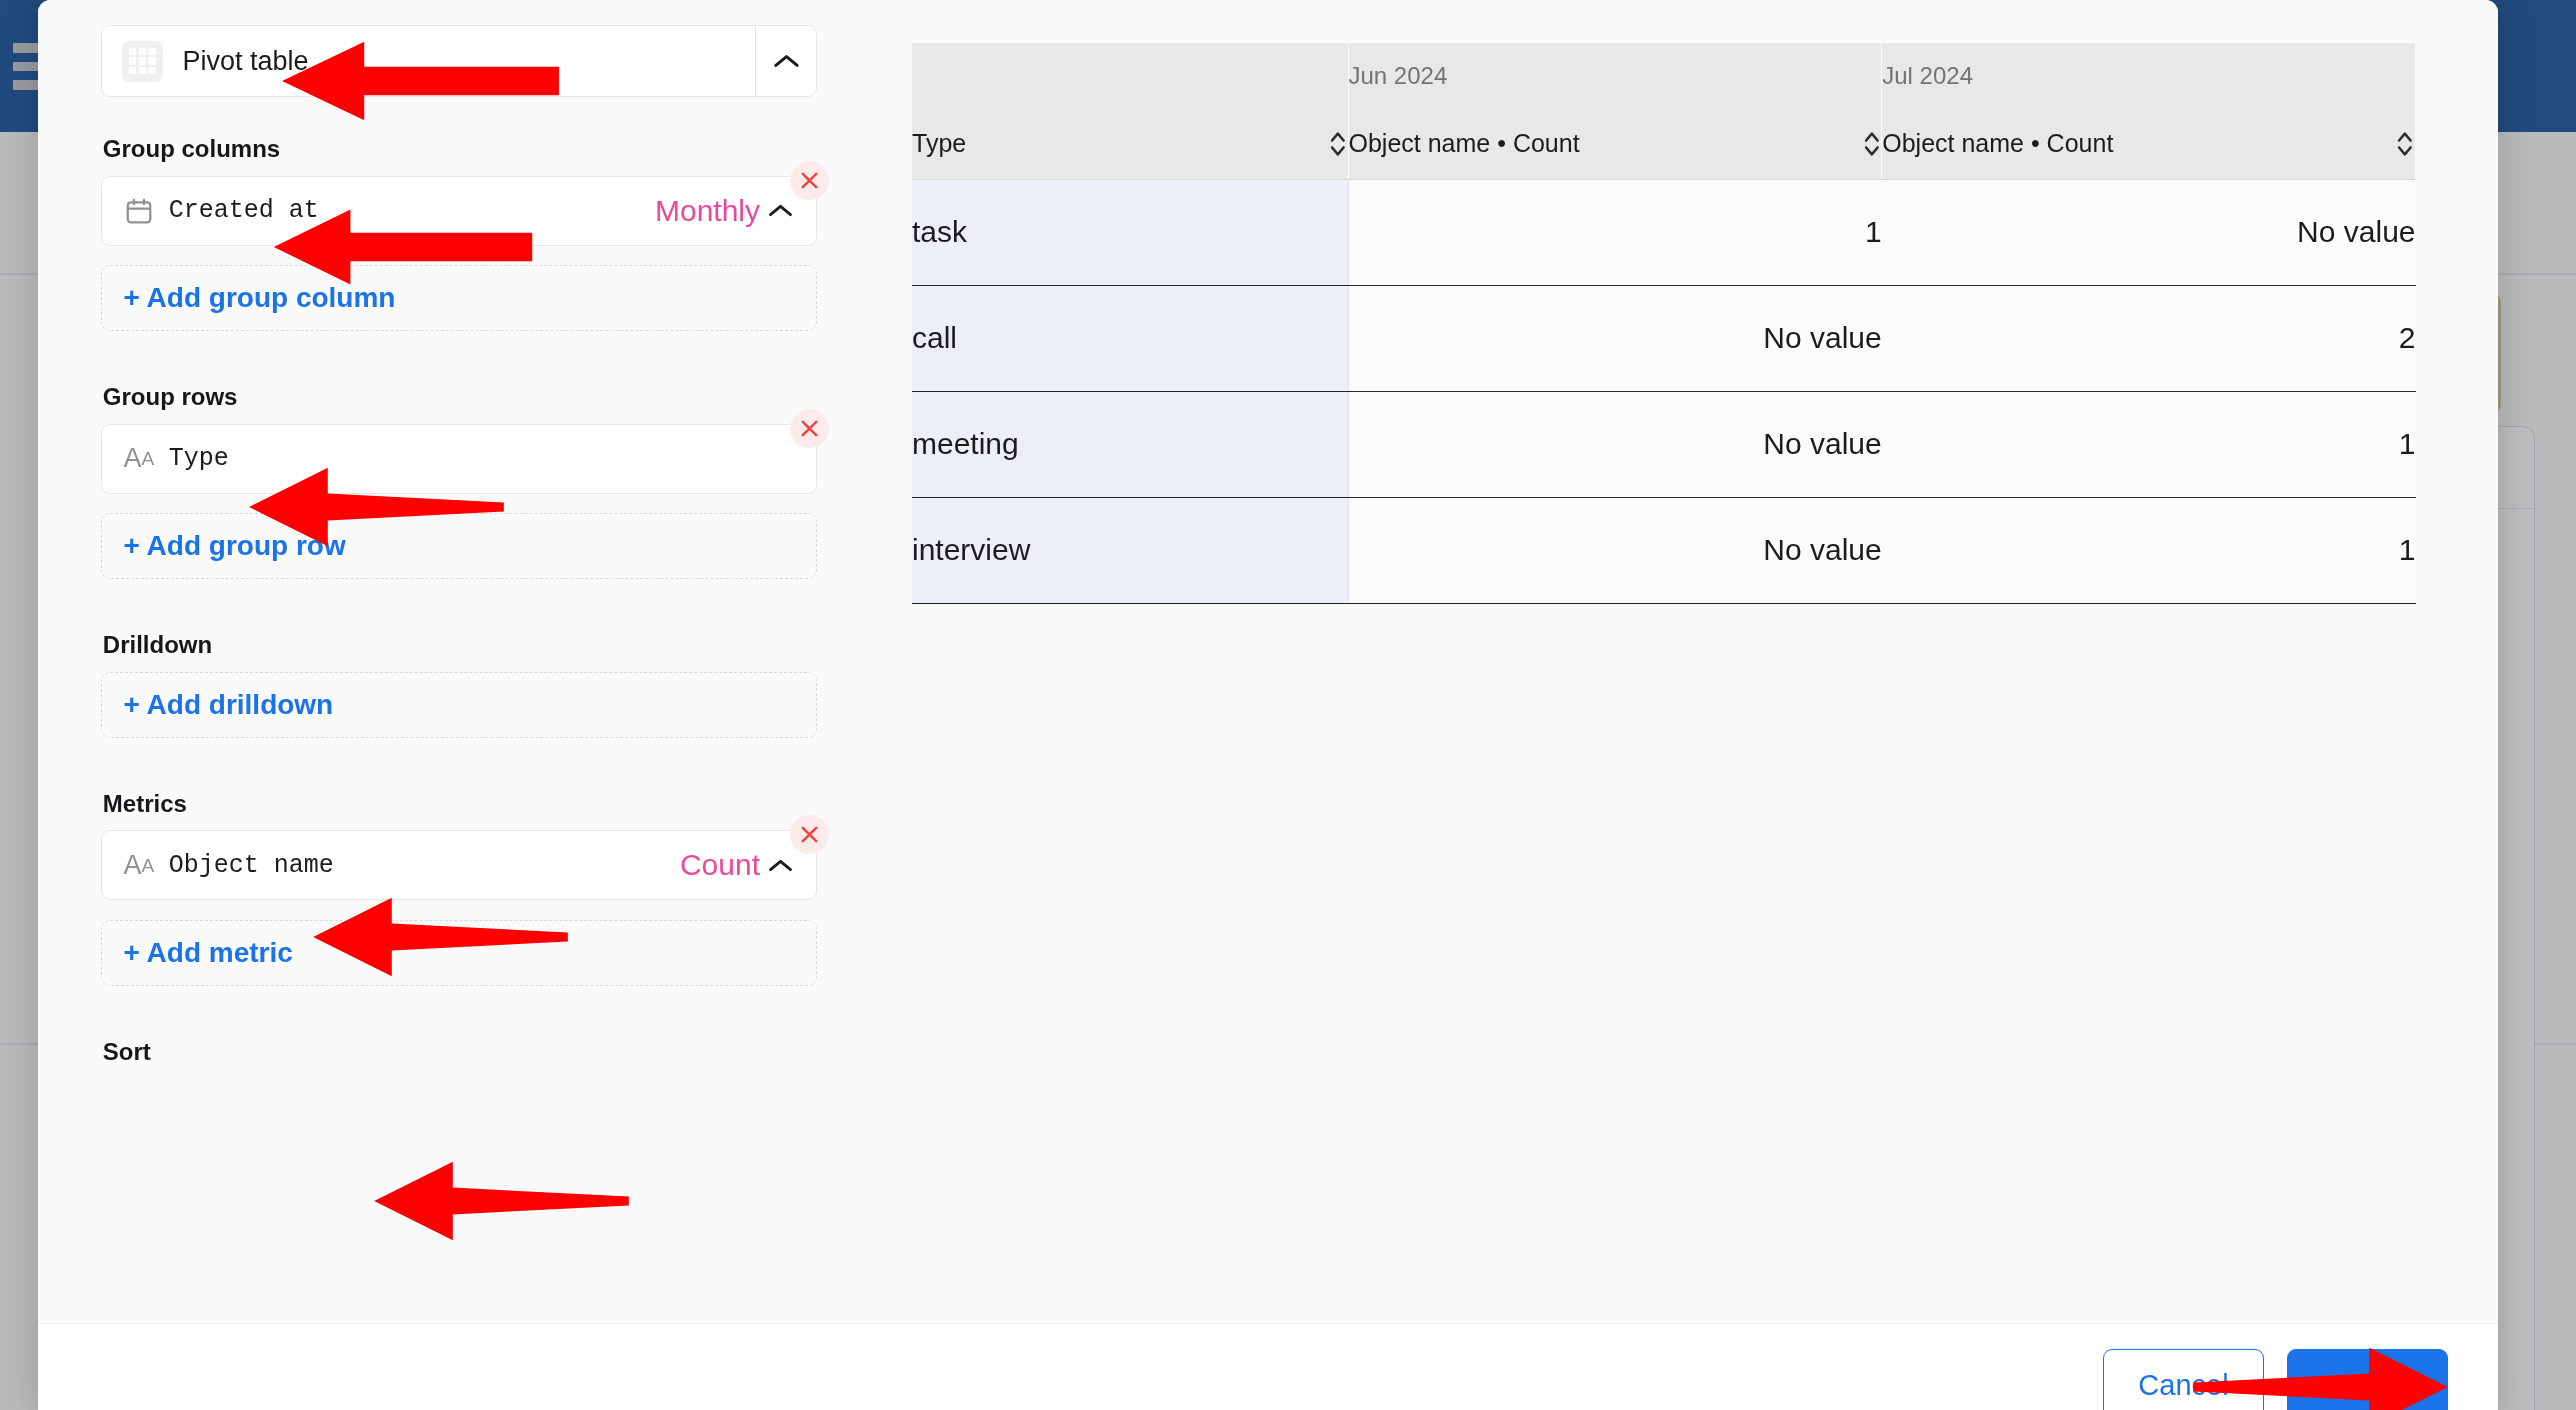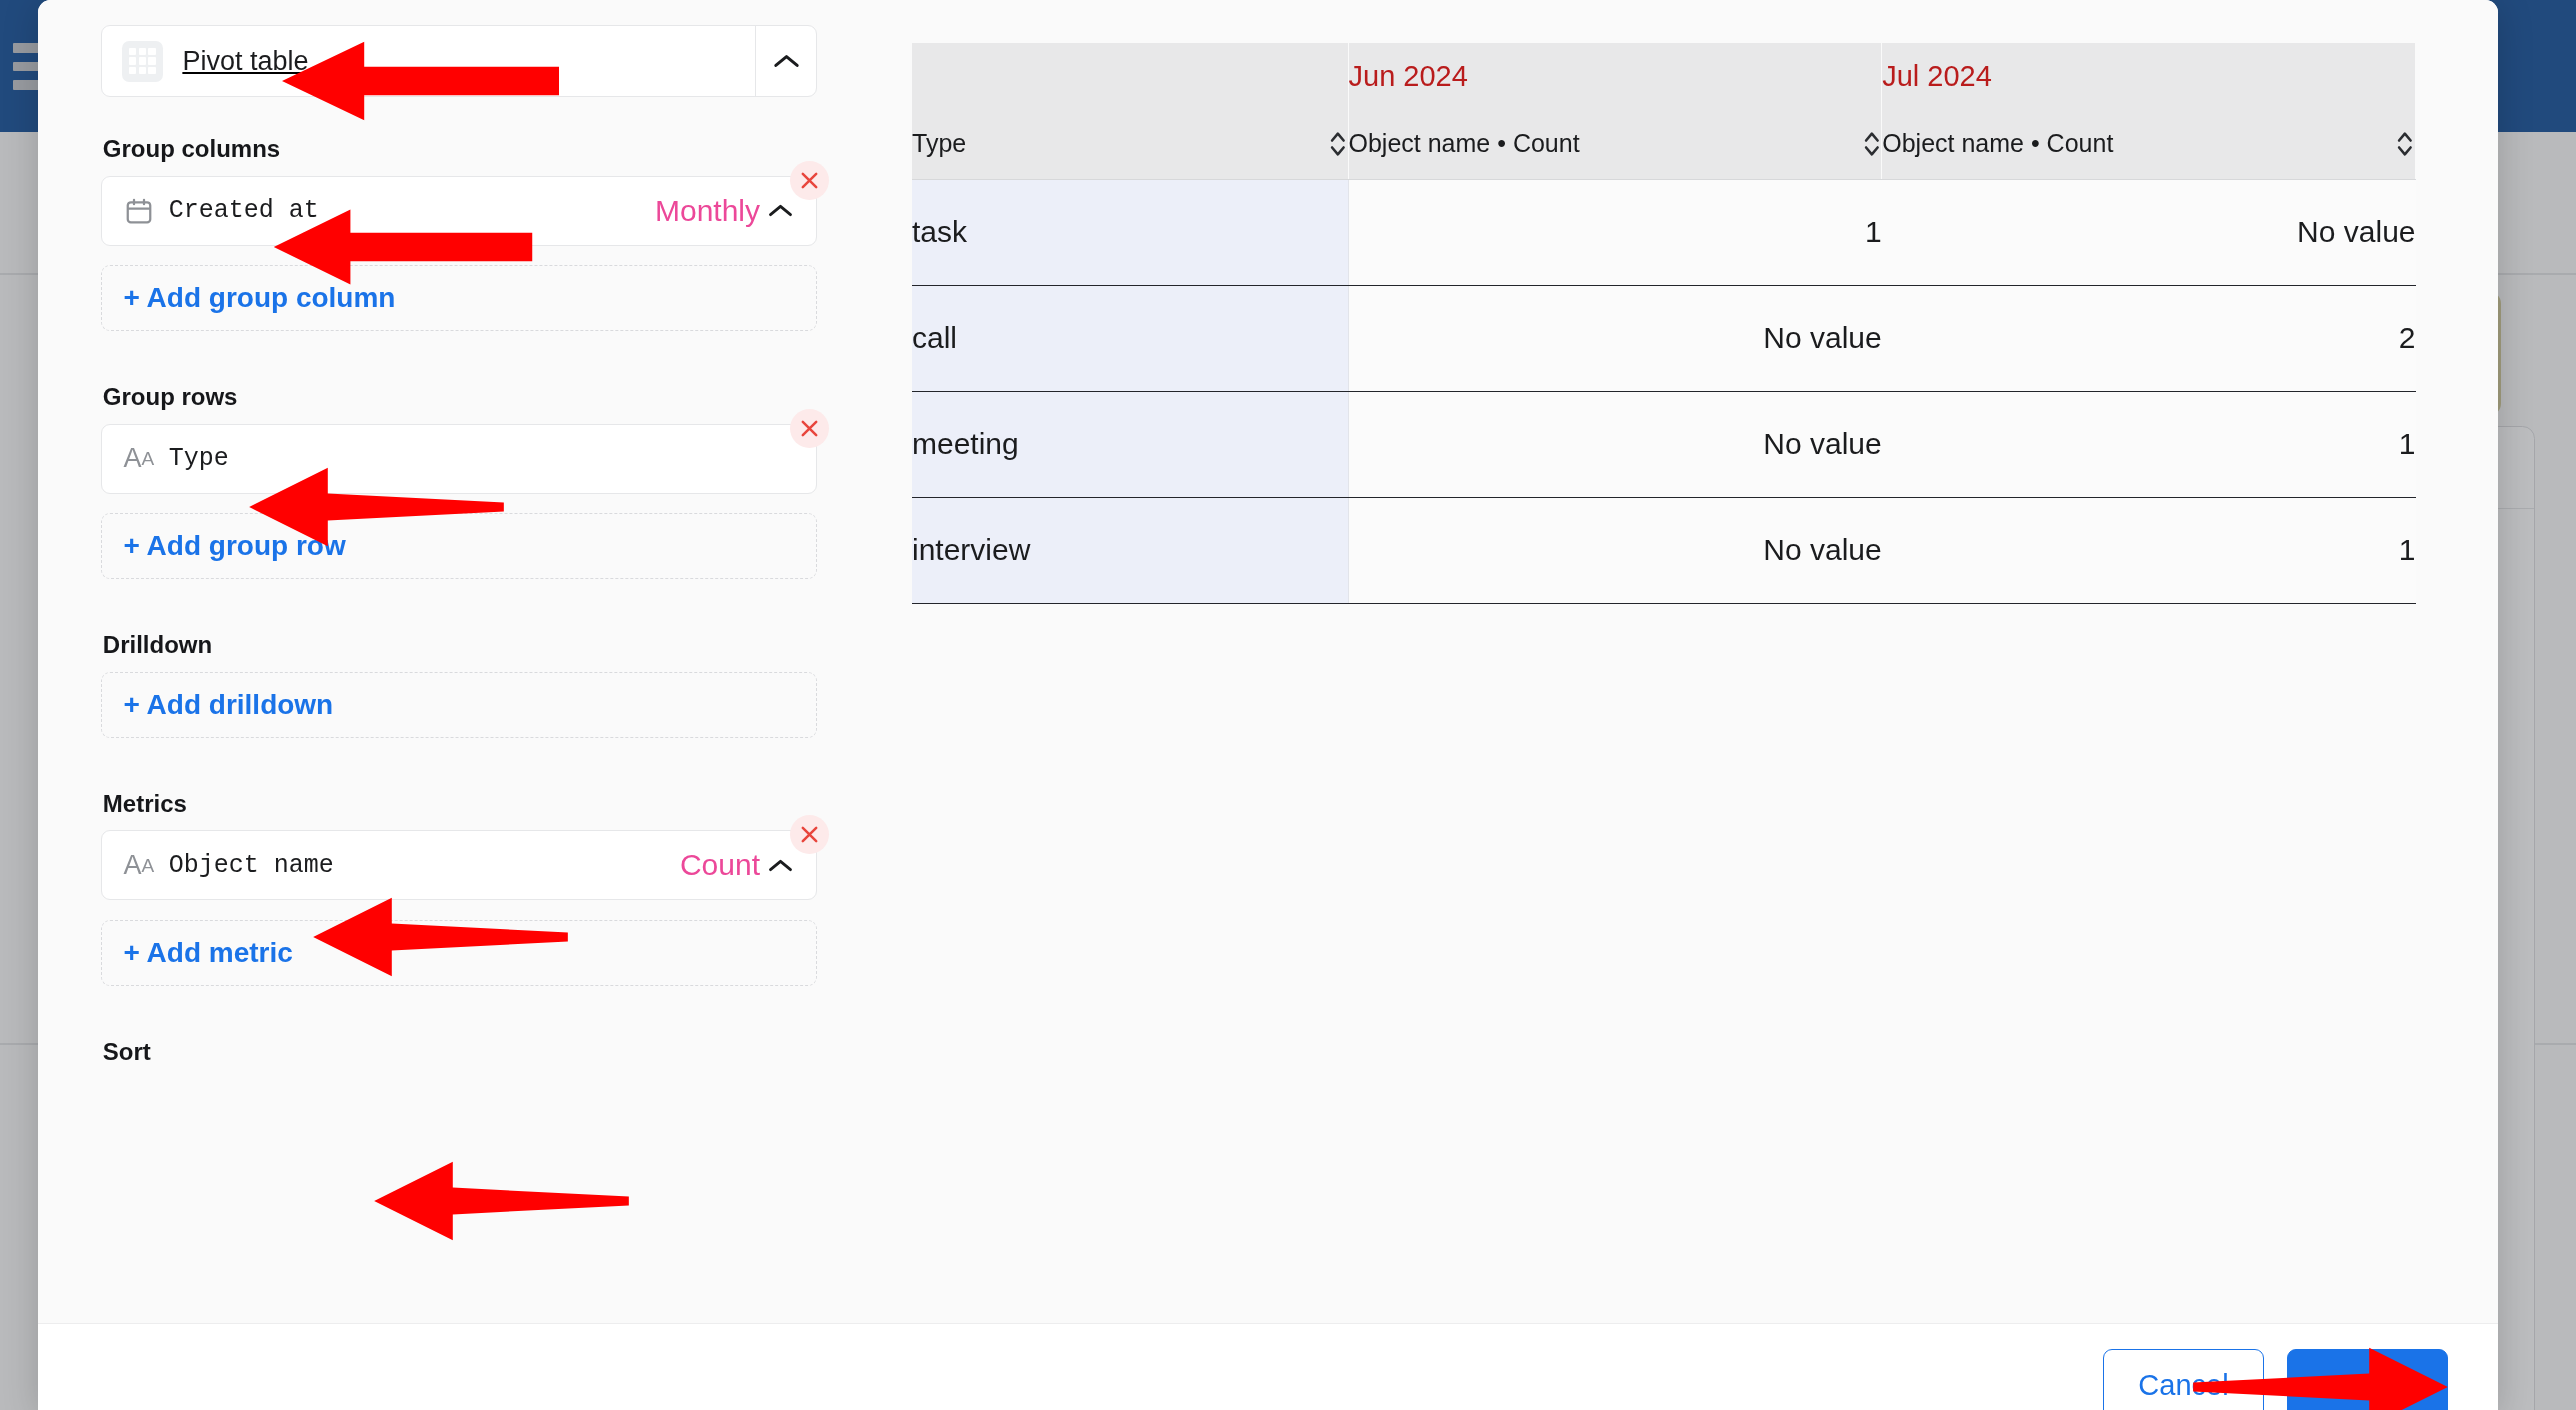--- a/index.html
+++ b/index.html
@@ -79,21 +79,21 @@
   .type-selector {
     position: relative;
     display: flex; align-items: stretch;
     height: 72px;
     background: #ffffff;
     border: 1.8px solid #e6e7e9;
     border-radius: 9px;
     margin-bottom: 38px;
   }
   .type-selector .main {
-    flex: 1; display: flex; align-items: center; gap: 19.7px; padding-left: 19.7px; text-decoration: underline;
+    flex: 1; display: flex; align-items: center; gap: 19.7px; padding-left: 19.7px;
   }
   .grid-icon {
     width: 41px; height: 41px; border-radius: 7.2px; background: #eef0f2;
     display: grid; grid-template-columns: repeat(3,1fr); grid-template-rows: repeat(3,1fr);
     gap: 2.7px; padding: 7.2px;
   }
   .grid-icon span { background: #ffffff; border-radius: 0.9px; }
   .type-label { font-size: 27px; color: #1b1c1e; }
   .type-selector .chev-cell {
     width: 61px; border-left: 1.8px solid #e6e7e9;
@@ -158,22 +158,22 @@
     border-collapse: collapse;
     table-layout: fixed;
   }
   table.pivot th, table.pivot td { padding: 0; }
   .hdr-top th {
     height: 66px;
     background: #e8e8e9;
     border-right: 1.8px solid #fafafa;
     vertical-align: middle;
     font-weight: normal;
-    font-size: 29px;
-    color: #b91c1c;
+    font-size: 24px;
+    color: #737373;
     text-align: left;
     padding-left: 19.7px;
   }
   .hdr-top th.blank { background: #e8e8e9; }
   .hdr-main th {
     height: 70px;
     background: #e8e8e9;
     border-right: 1.8px solid #fafafa;
     border-bottom: 1.8px solid #d7d8da;
     vertical-align: middle;

